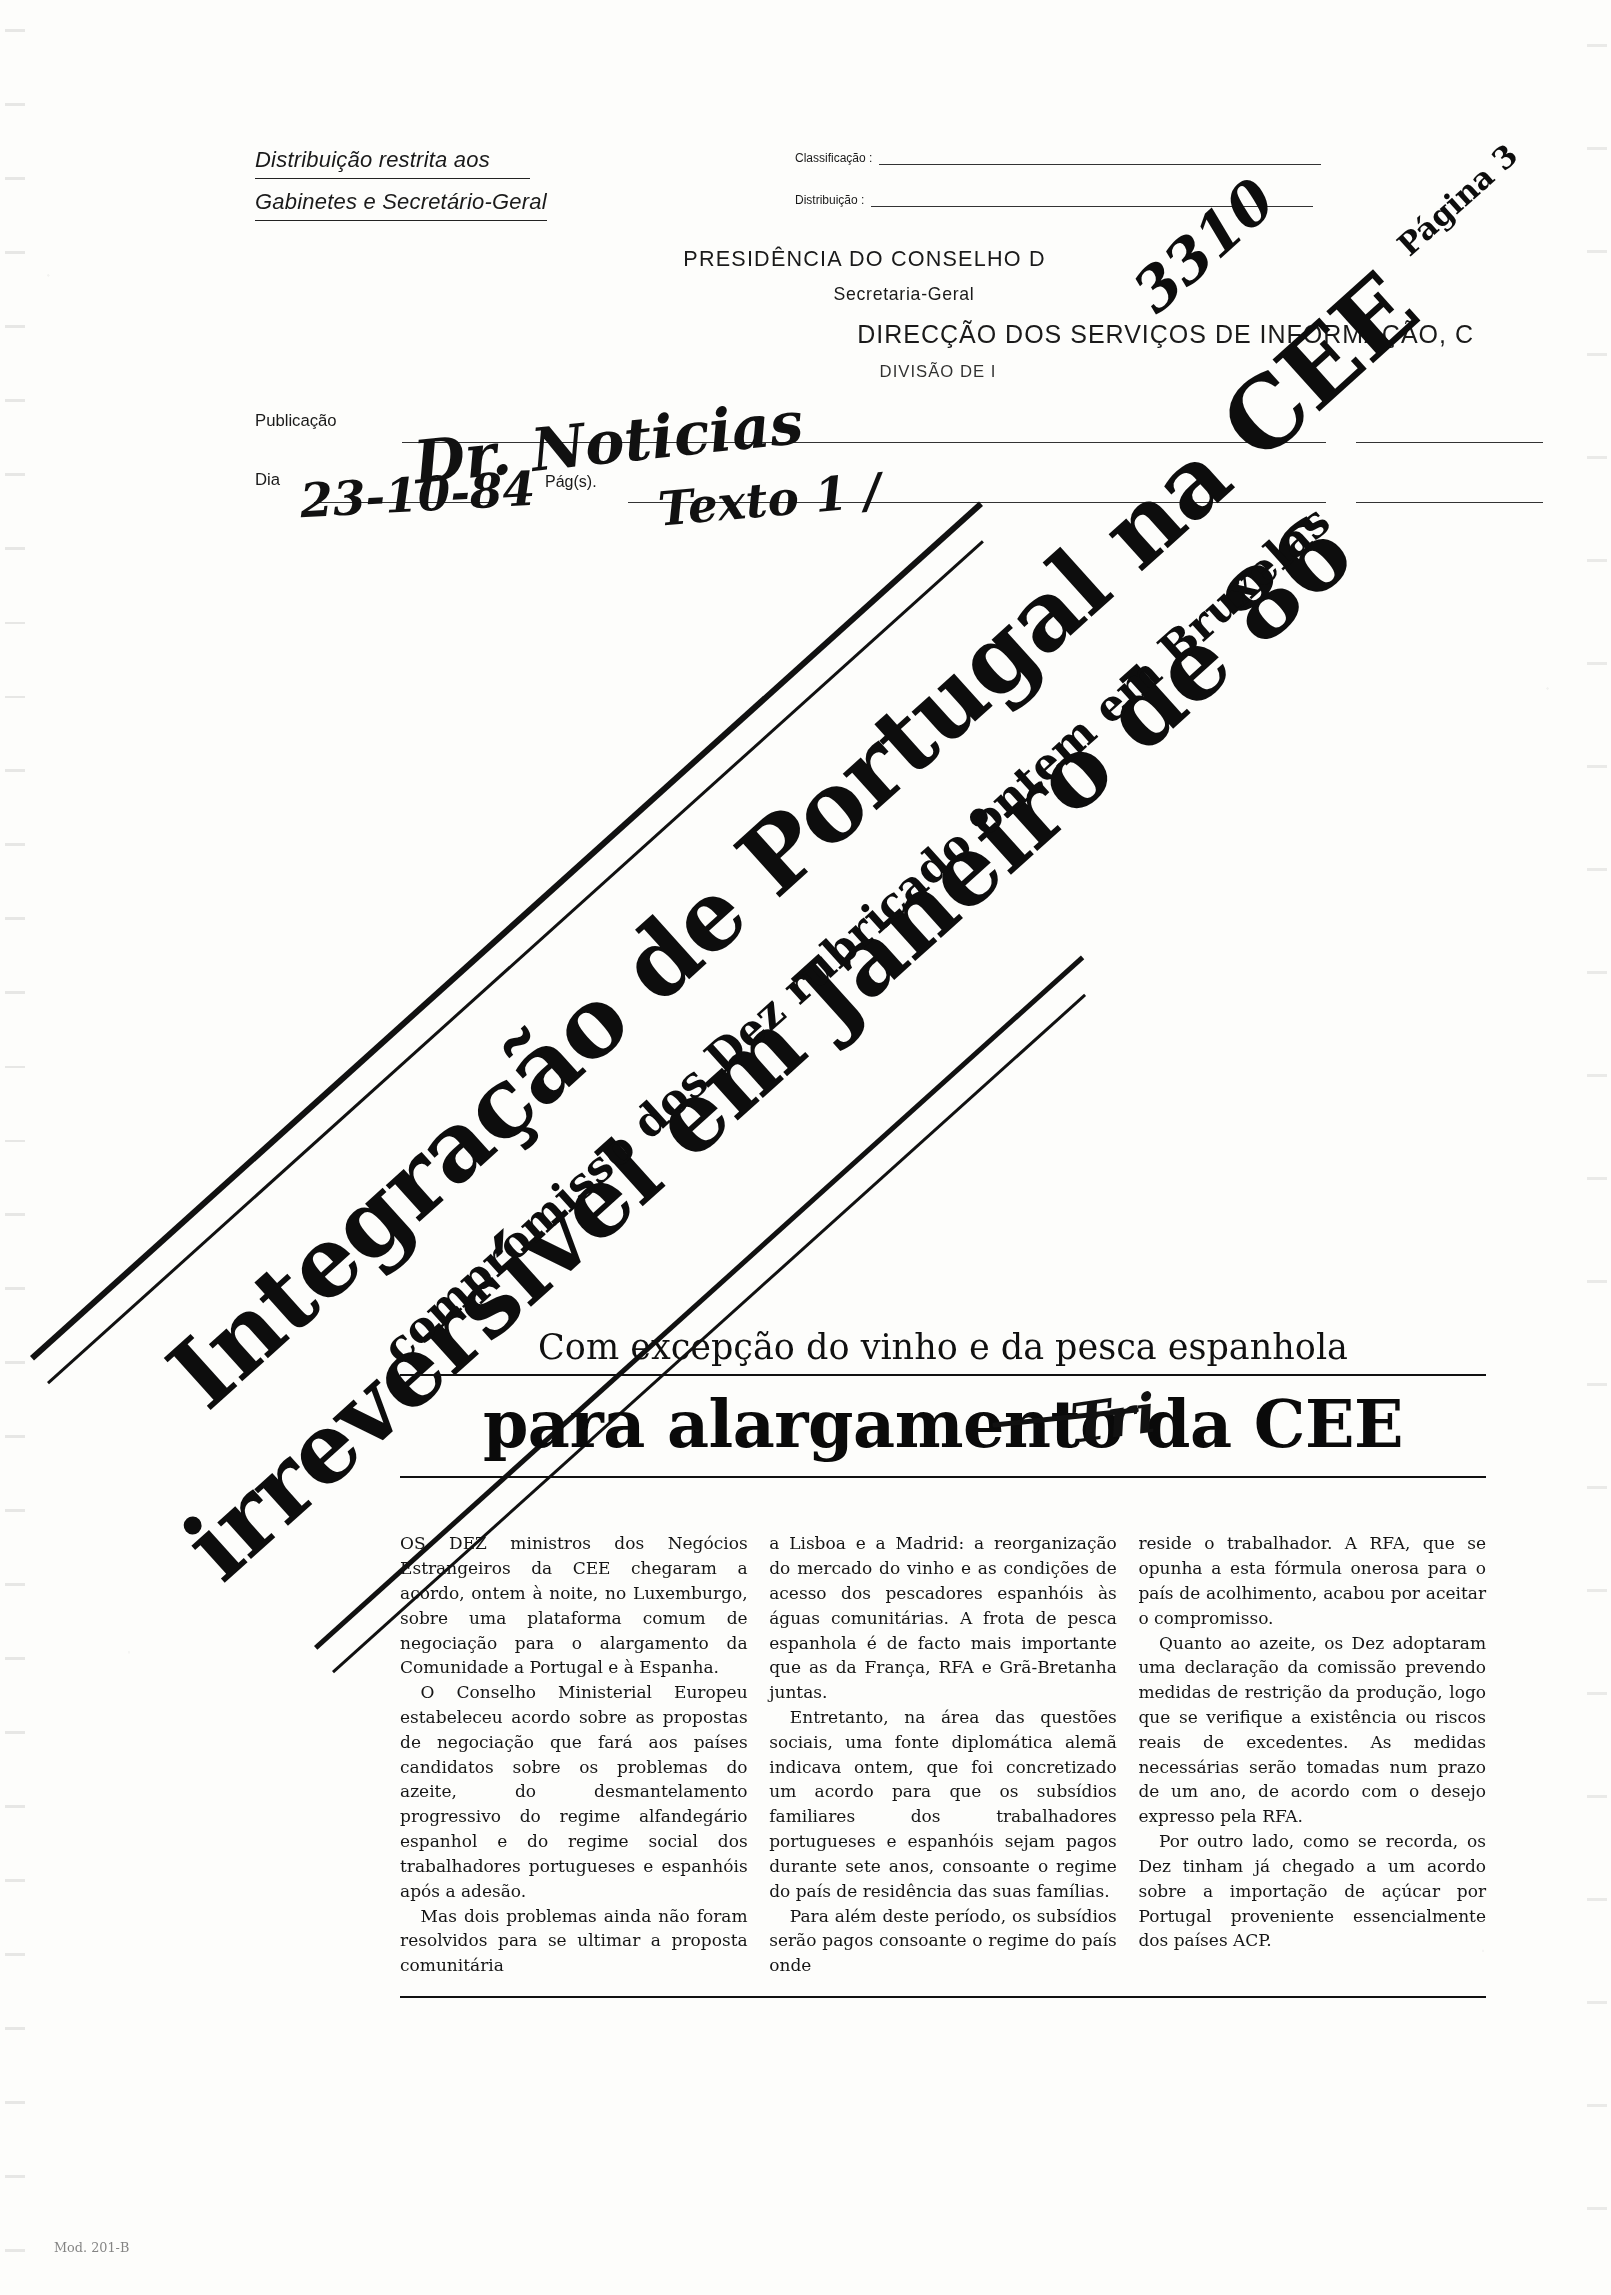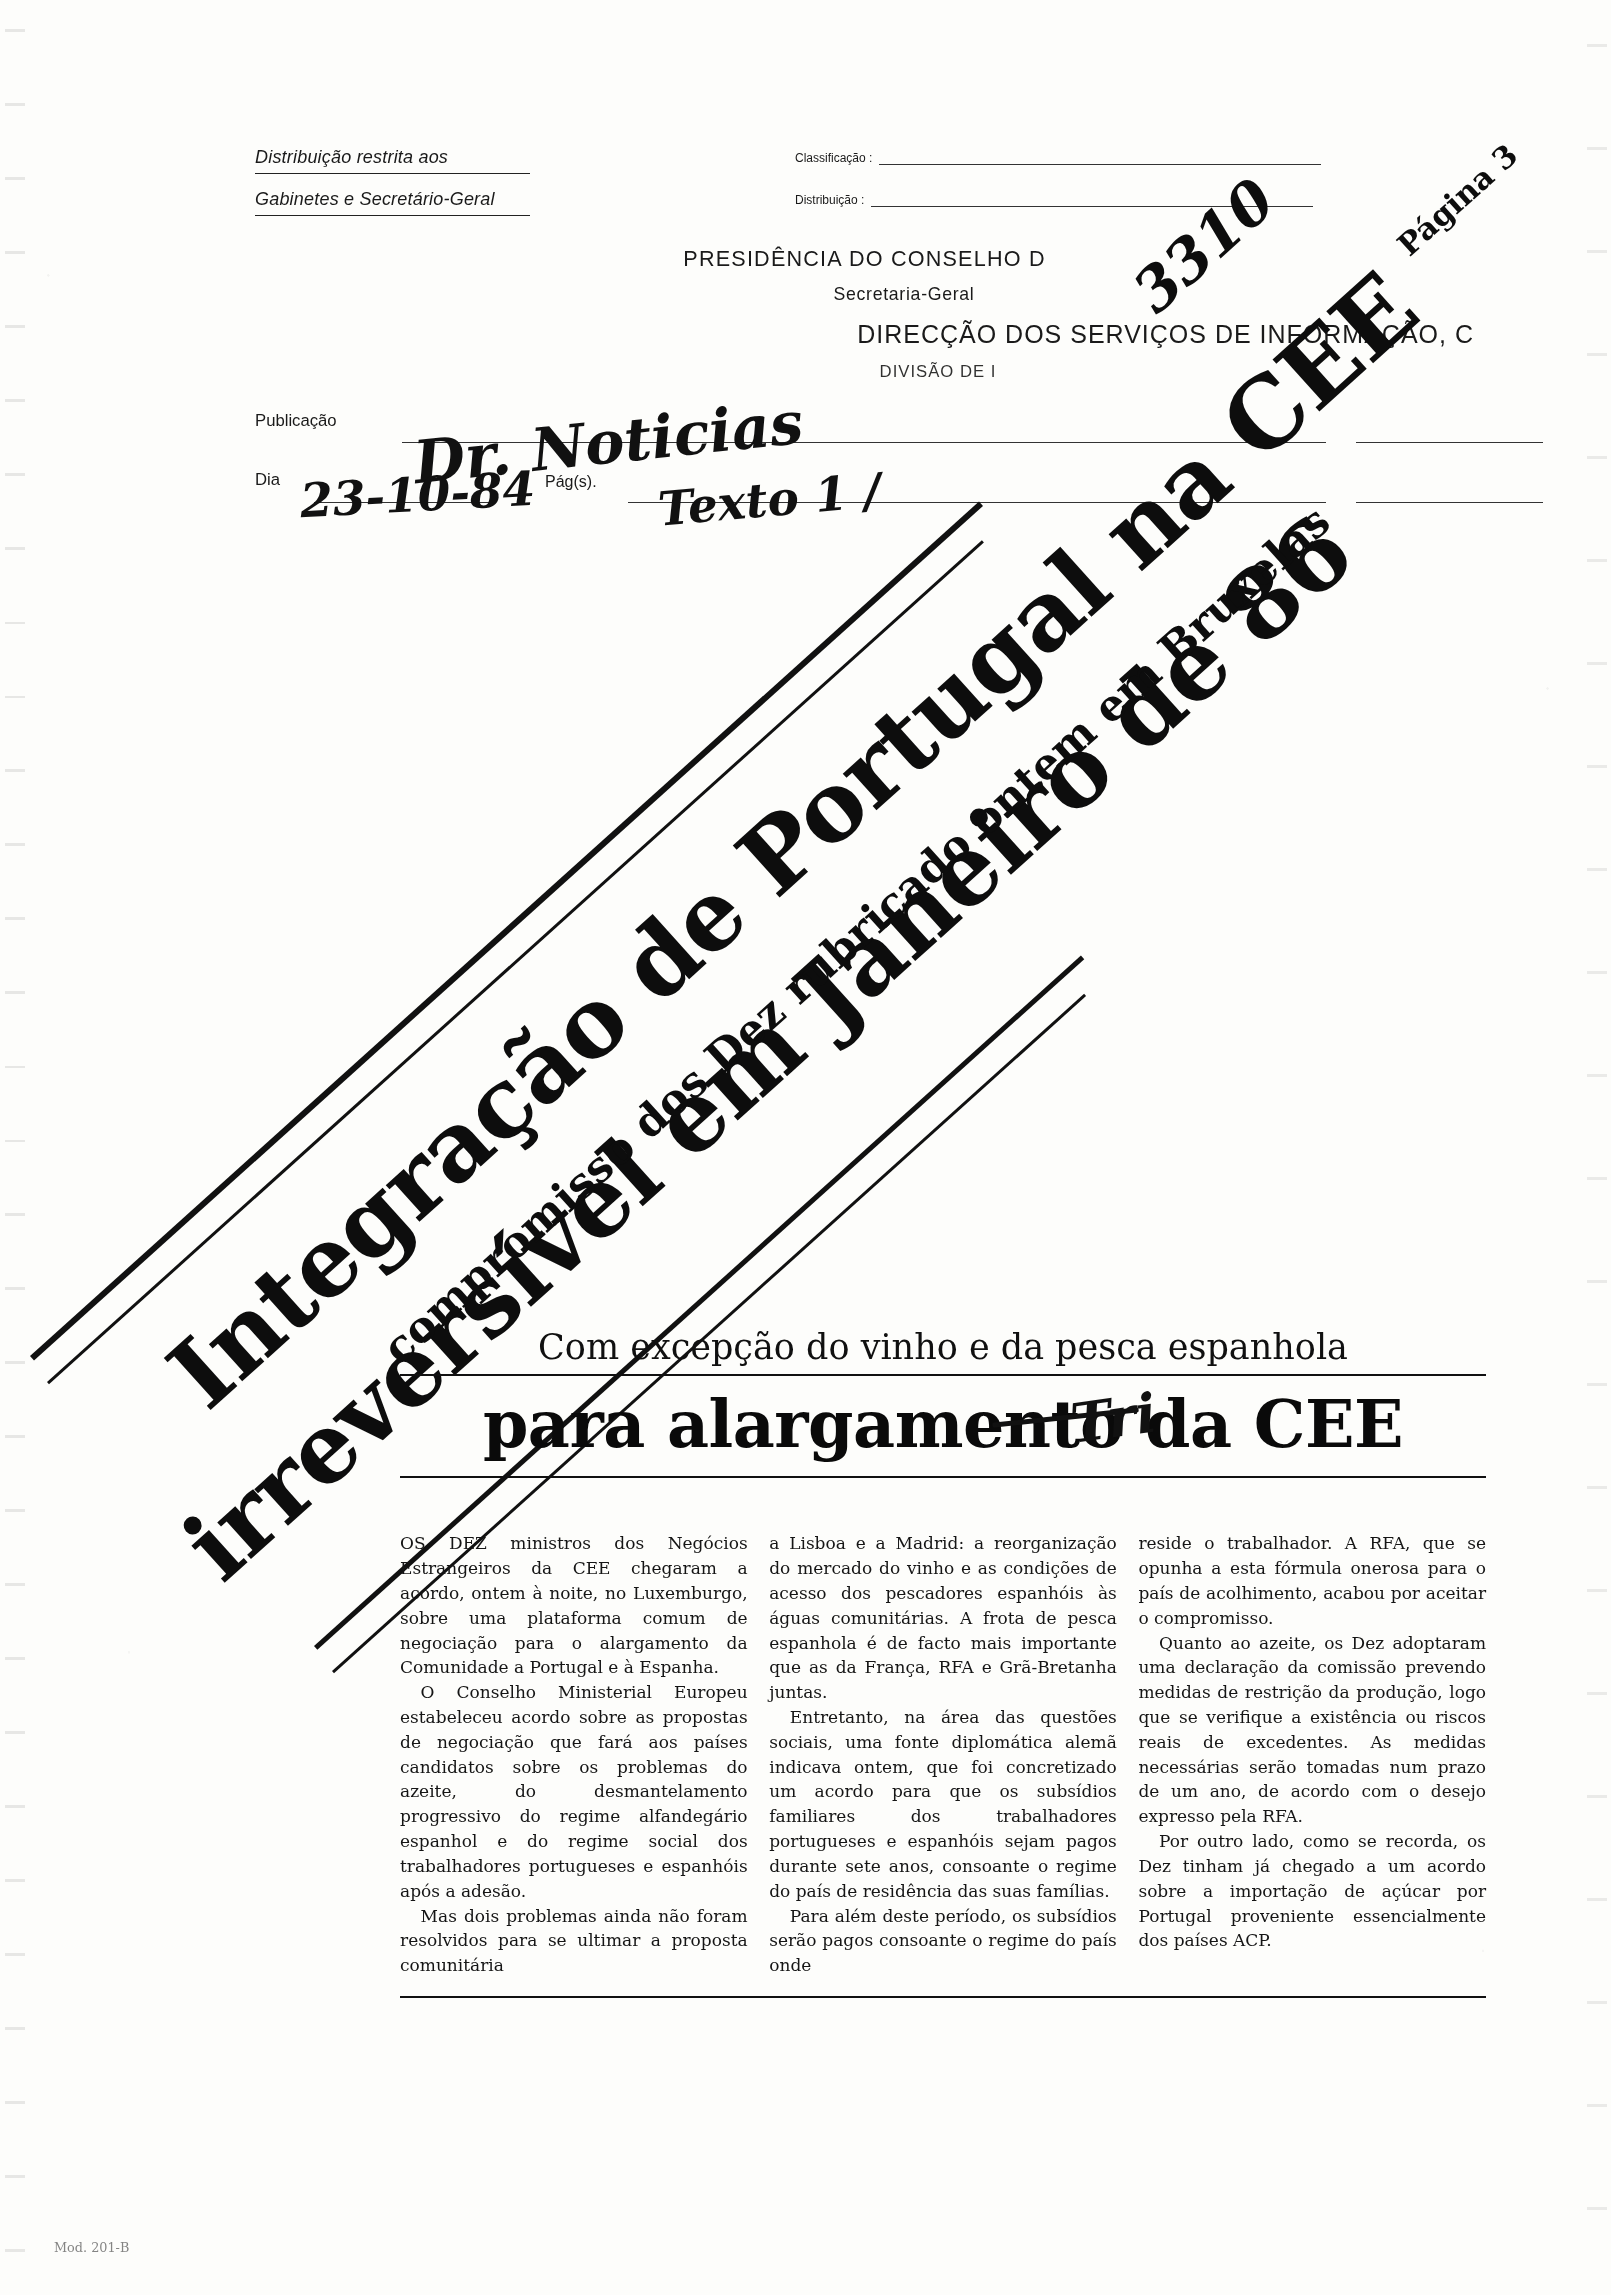--- a/index.html
+++ b/index.html
@@ -50,21 +50,21 @@
     top: 147px;
     width: 1219px;
     font-family: "Liberation Sans", sans-serif;
     color: #1a1a1a;
   }
   .fh-row {
     position: relative;
     height: 42px;
   }
   .fh-label {
-    font-size: 18px;
+    font-size: 22px;
     font-style: italic;
     letter-spacing: 0.2px;
   }
   .fh-underline {
     border-bottom: 1.5px solid #222;
     display: inline-block;
     padding-bottom: 4.9px;
     min-width: 275px;
   }
   .fh-left {

